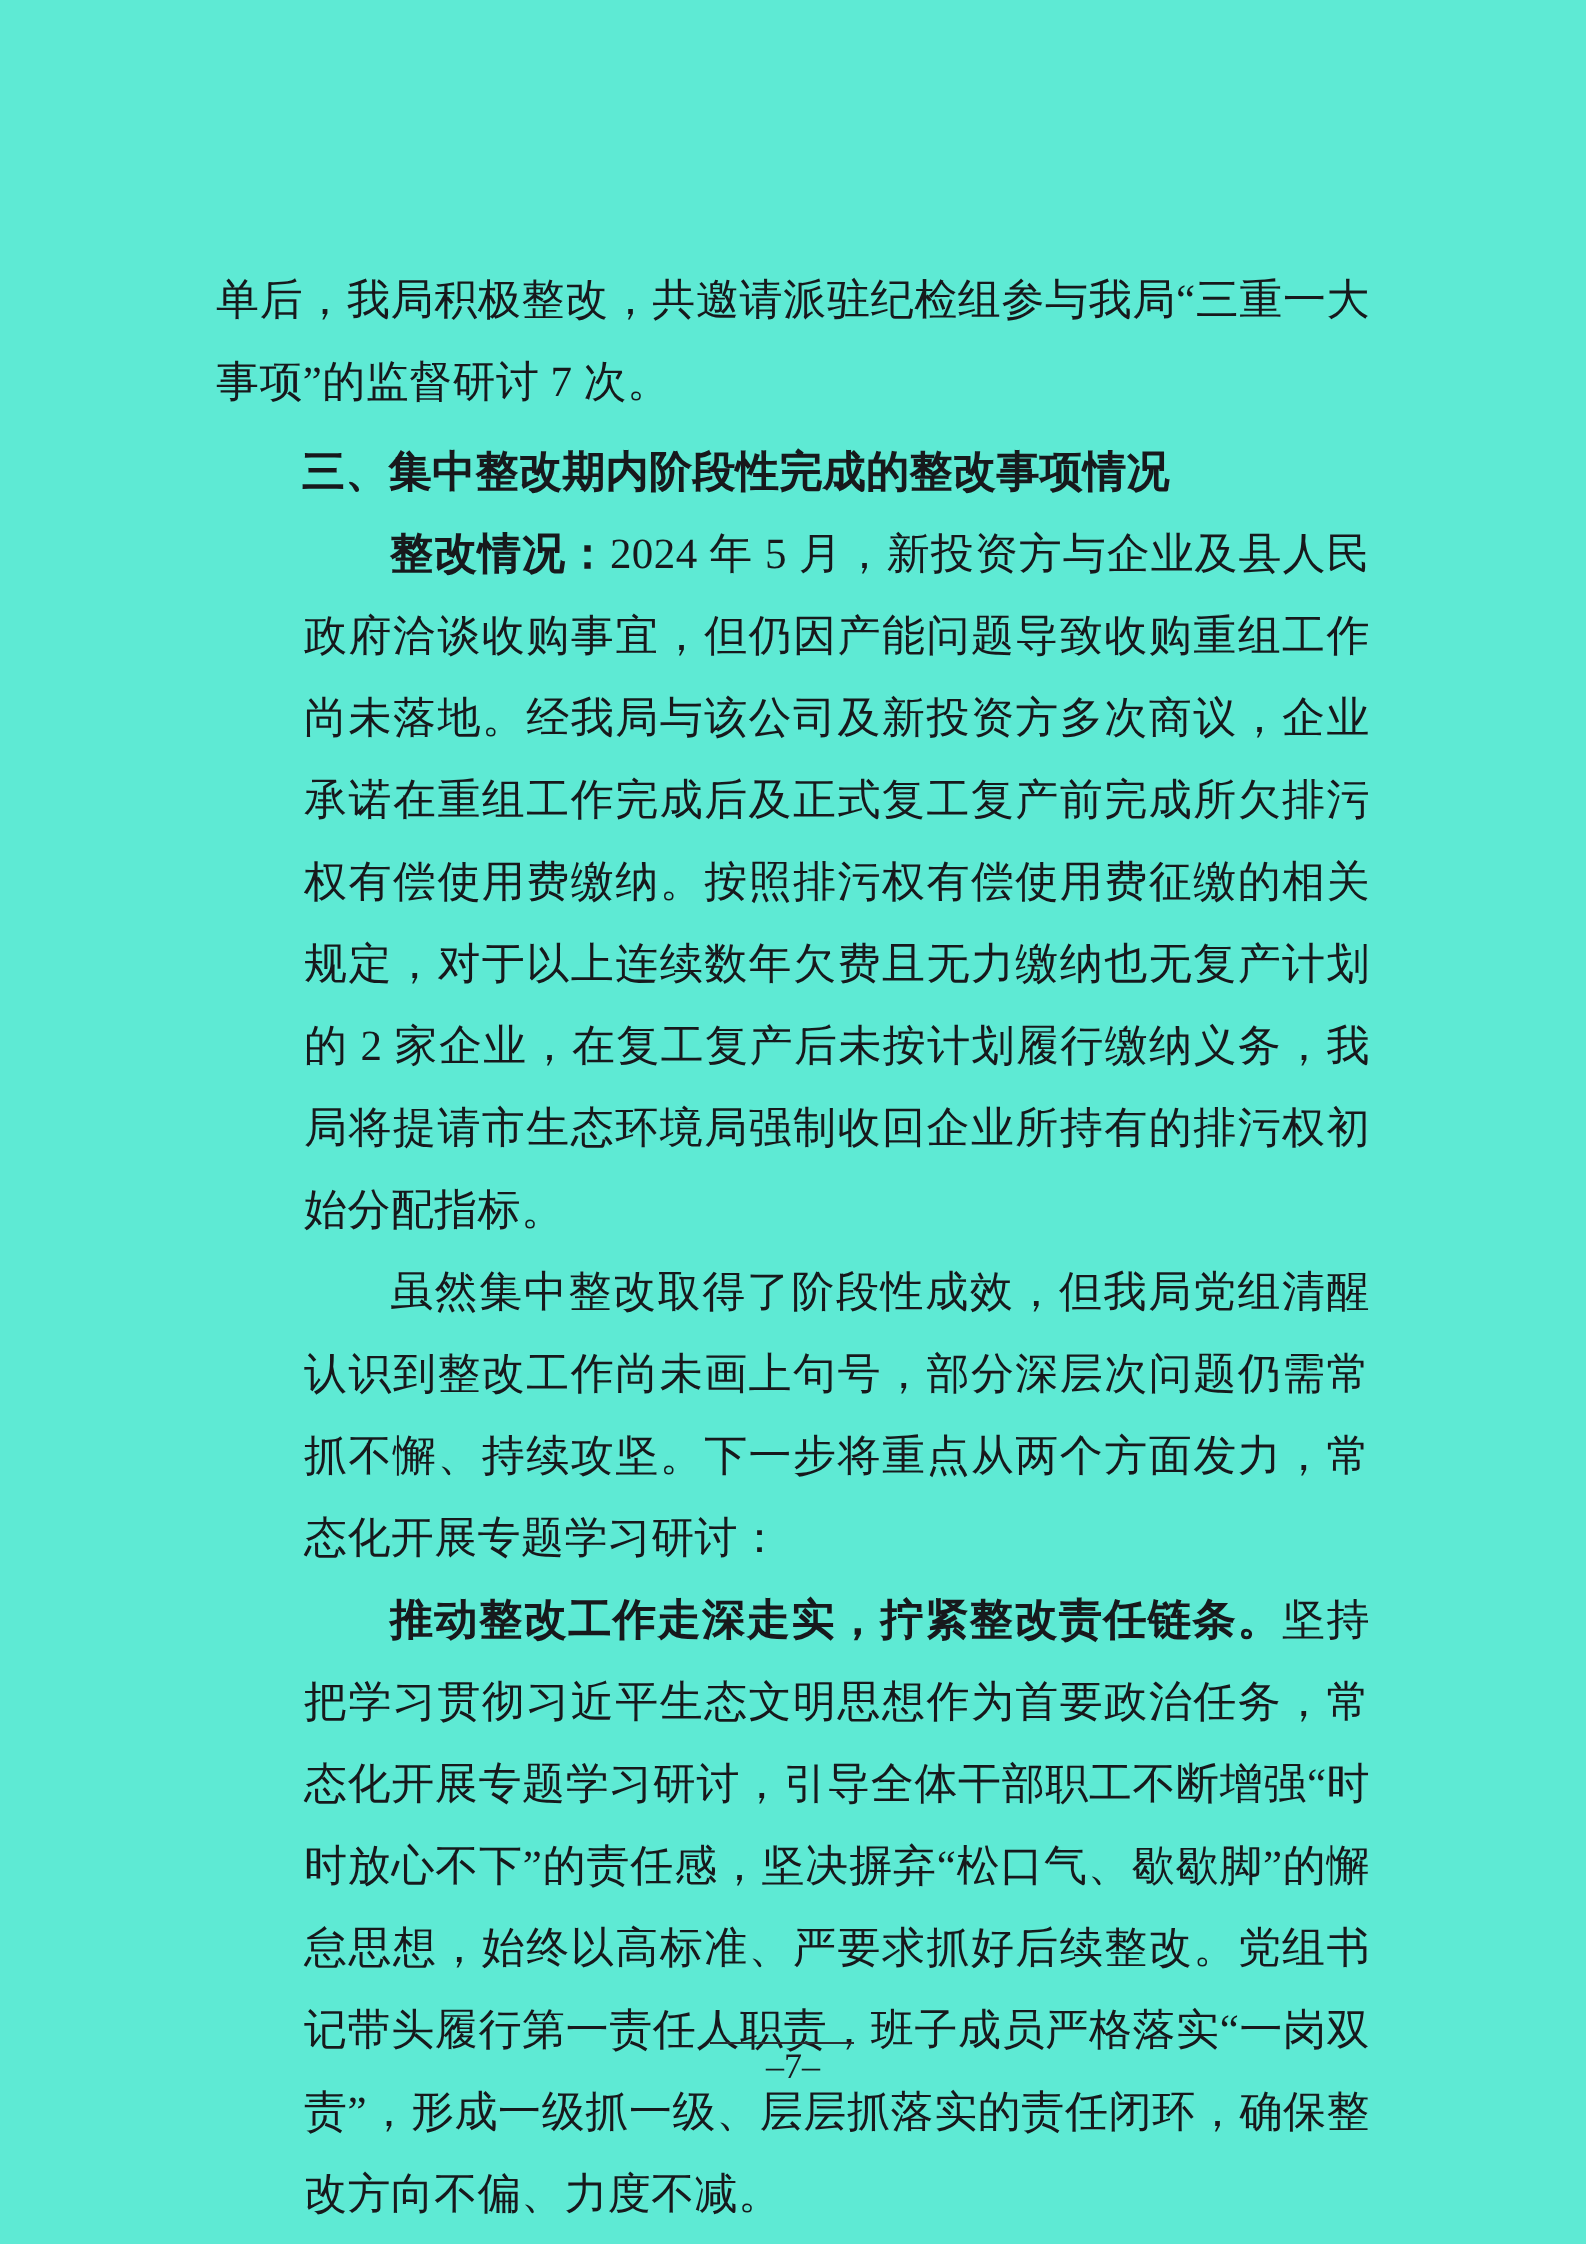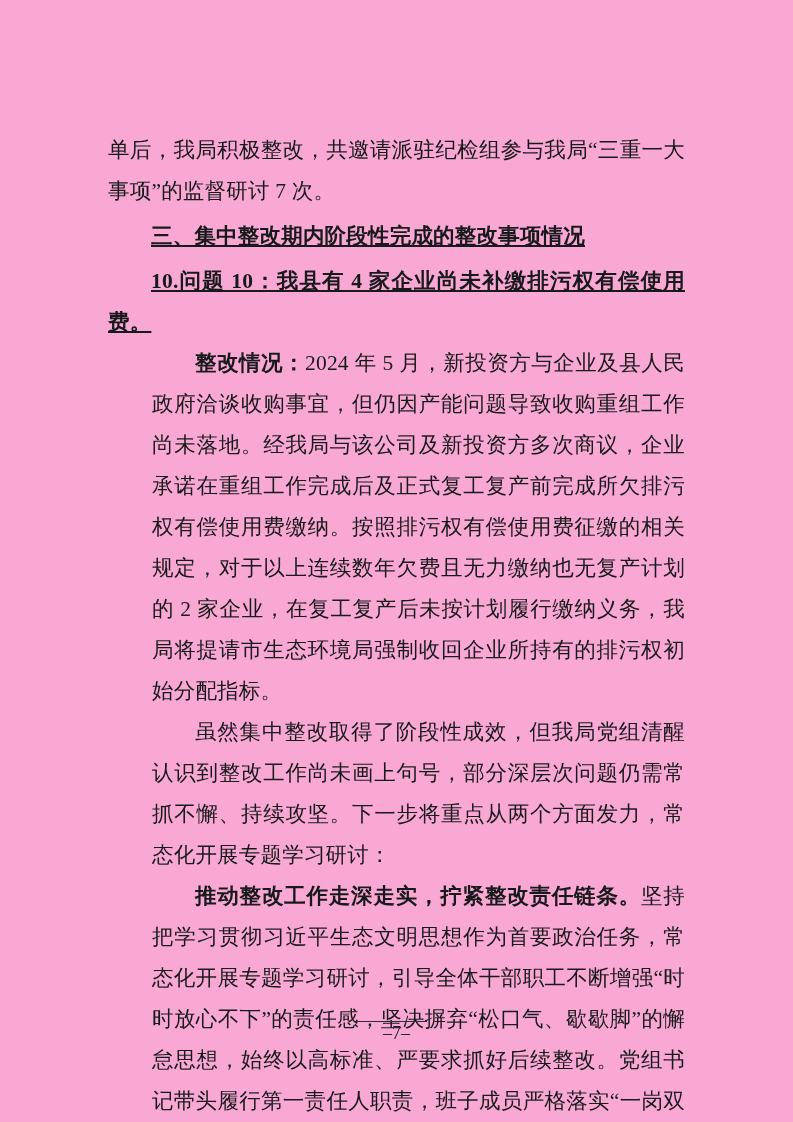--- a/index.html
+++ b/index.html
@@ -13,42 +13,41 @@
     font-family: "Liberation Serif", "DejaVu Serif", serif;
     color: #111111;
     overflow: hidden;
   }
   .page {
     position: relative;
     width: 793px;
     height: 1122px;
     box-sizing: border-box;
     padding: 128px 108px 0 108px;
-    background: #f9a8d4;
+    background: #5eead4;
   }
   .doc-body {
     font-size: 21.5px;
     line-height: 41px;
     color: #17191c;
     letter-spacing: 0.2px;
   }
   p {
     margin: 0;
     text-align: justify;
     text-justify: inter-ideograph;
   }
   .indent {
     text-indent: 2em;
     margin-left: 44px;
   }
   .heading {
     font-weight: bold;
     text-indent: 2em;
     margin-top: 4px;
-    text-decoration: underline;
   }
   .para-gap {
     margin-top: 2px;
   }
   .run-bold {
     font-weight: bold;
   }
   .footer {
     position: absolute;
     left: 0;
@@ -71,21 +70,20 @@
 </head>
 <body>
 
 <div class="page">
   <div class="doc-body">
 
     <p class="para-gap">单后，我局积极整改，共邀请派驻纪检组参与我局“三重一大事项”的监督研讨 7 次。</p>
 
     <p class="heading">三、集中整改期内阶段性完成的整改事项情况</p>
 
-    <p class="heading">10.问题 10：我县有 4 家企业尚未补缴排污权有偿使用费。</p>
 
     <p class="indent"><span class="run-bold">整改情况：</span><span>2024 年 5 月，新投资方与企业及县人民政府洽谈收购事宜，但仍因产能问题导致收购重组工作尚未落地。经我局与该公司及新投资方多次商议，企业承诺在重组工作完成后及正式复工复产前完成所欠排污权有偿使用费缴纳。按照排污权有偿使用费征缴的相关规定，对于以上连续数年欠费且无力缴纳也无复产计划的 2 家企业，在复工复产后未按计划履行缴纳义务，我局将提请市生态环境局强制收回企业所持有的排污权初始分配指标。</span></p>
 
 
     <p class="indent">虽然集中整改取得了阶段性成效，但我局党组清醒认识到整改工作尚未画上句号，部分深层次问题仍需常抓不懈、持续攻坚。下一步将重点从两个方面发力，常态化开展专题学习研讨：</p>
 
     <p class="indent"><span class="run-bold">推动整改工作走深走实，拧紧整改责任链条。</span><span>坚持把学习贯彻习近平生态文明思想作为首要政治任务，常态化开展专题学习研讨，引导全体干部职工不断增强“时时放心不下”的责任感，坚决摒弃“松口气、歇歇脚”的懈怠思想，始终以高标准、严要求抓好后续整改。党组书记带头履行第一责任人职责，班子成员严格落实“一岗双责”，形成一级抓一级、层层抓落实的责任闭环，确保整改方向不偏、力度不减。</span></p>
 
   </div>
 

